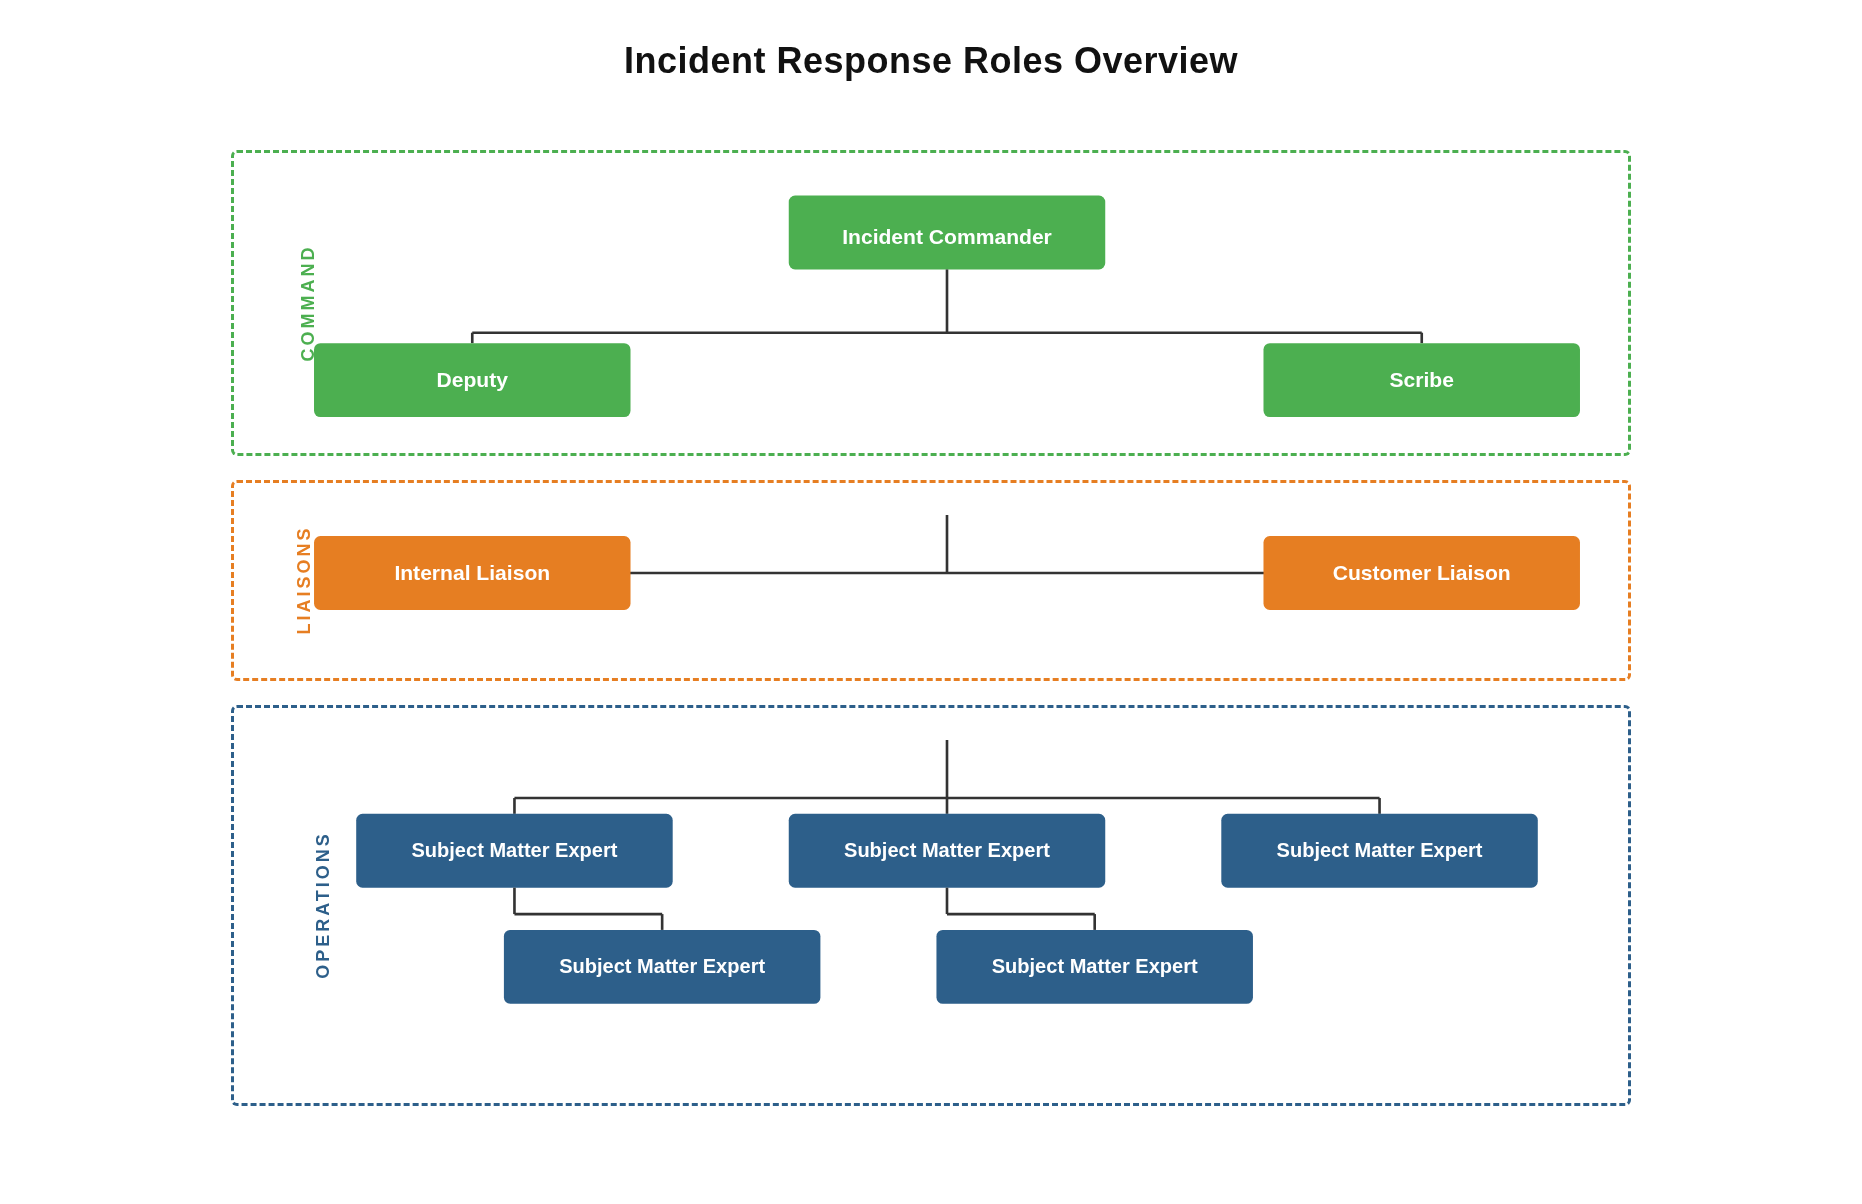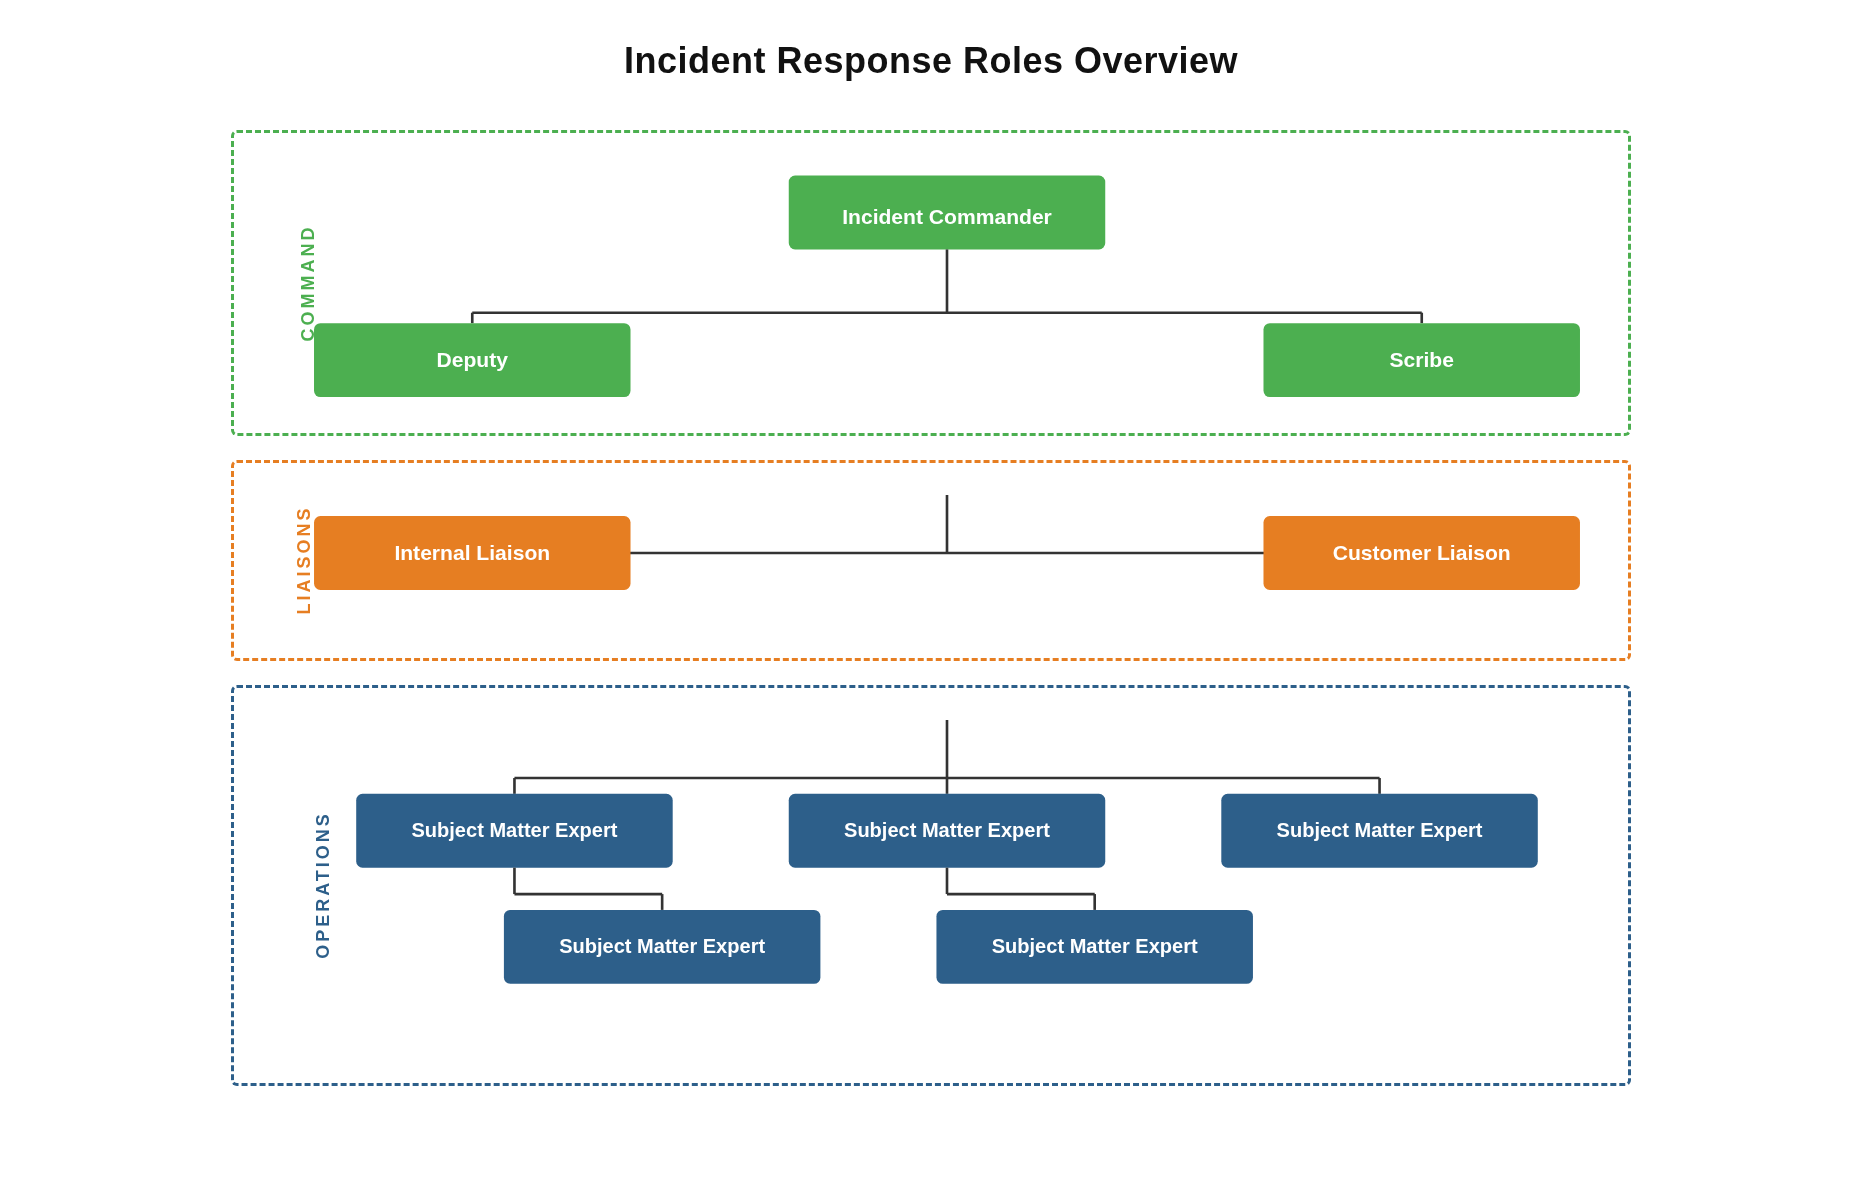--- a/index.html
+++ b/index.html
@@ -17,21 +17,21 @@
     .page-container {
       width: 1400px;
       max-width: 100%;
     }
 
     .page-title {
       text-align: center;
       font-size: 36px;
       font-weight: 900;
       color: #111111;
-      margin-bottom: 48px;
+      margin-bottom: 68px;
       letter-spacing: 0.5px;
     }
 
     
     .section {
       position: relative;
       border-radius: 6px;
       margin-bottom: 24px;
       padding: 32px 48px 32px 80px;
     }

